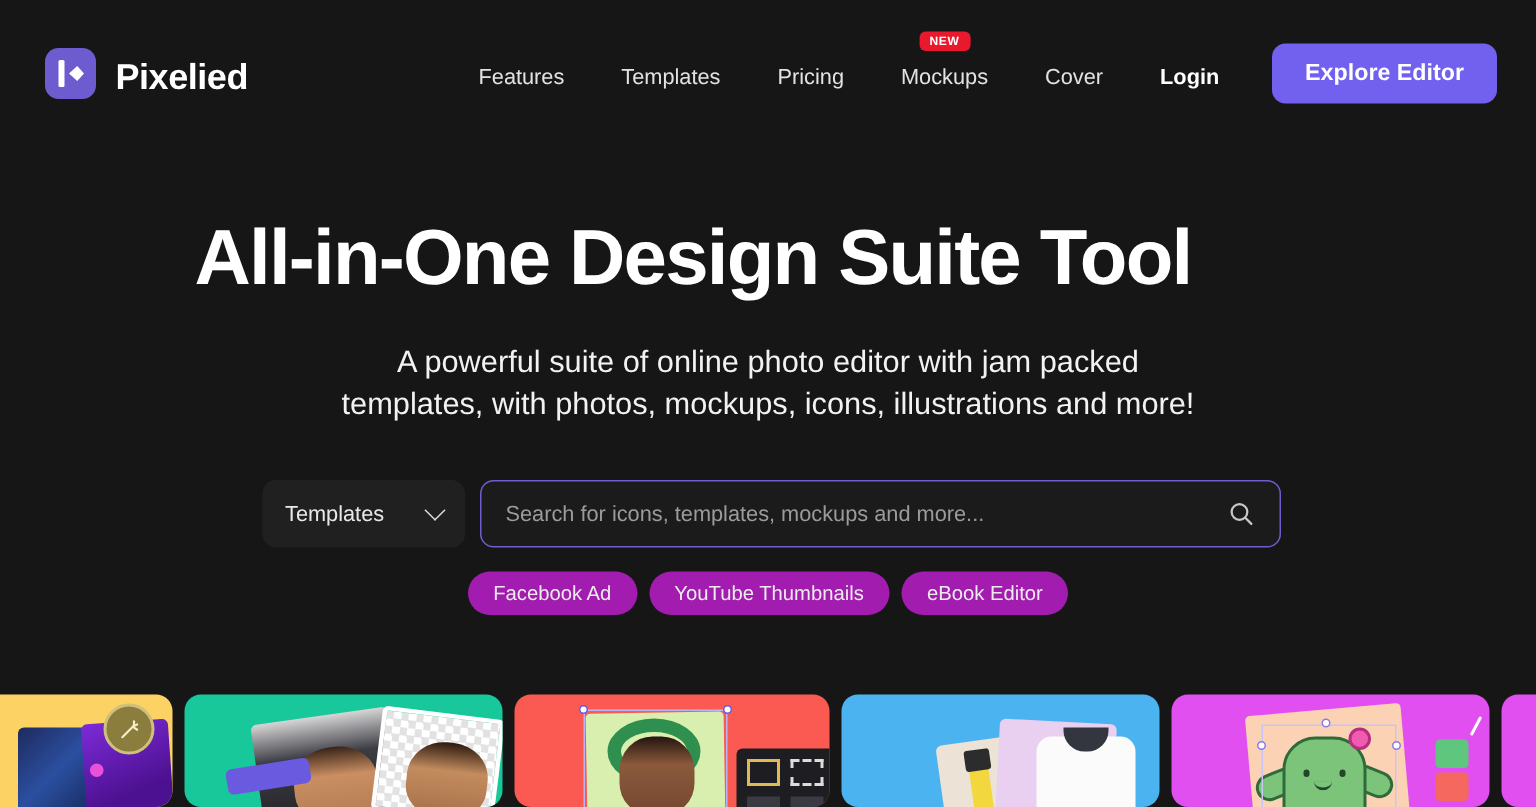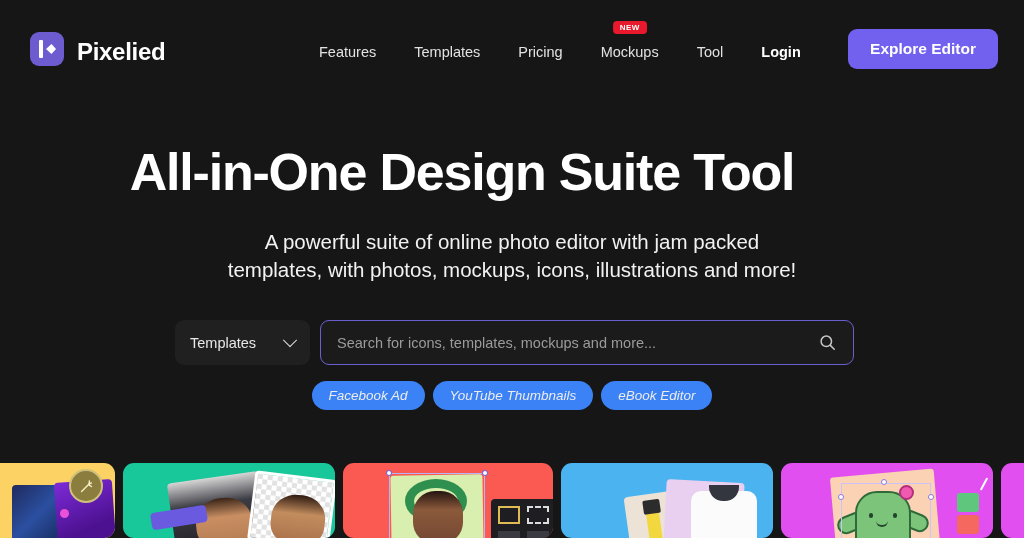--- a/index.html
+++ b/index.html
@@ -107,24 +107,24 @@
   }
   .search-input::placeholder { color:#9b9b9b; }
   .search-ico { width:19px; height:19px; flex:none; opacity:0.85; }
 
   
   .chips {
     position:absolute; top:381px; left:0; width:1024px;
     display:flex; justify-content:center; gap:8px;
   }
   .chip {
-    background:#3b82f6; color:#ececec;
+    background:#a21caf; color:#ececec;
     font-size:13.5px; border-radius:18px;
     padding:0 17px; height:29px; line-height:29px;
-    white-space:nowrap; cursor:pointer;font-style:italic;
+    white-space:nowrap; cursor:pointer;
   }
 
   
   .gallery {
     position:absolute; top:463px; left:0; width:1024px; height:75px;
     display:flex; gap:8px; padding:0 0 0 0;
   }
   .card {
     position:relative; height:75px; border-radius:11px;
     overflow:hidden; flex:none; cursor:pointer;
@@ -320,21 +320,21 @@
     </div>
 
     <nav class="nav">
       <div class="nav-item">Features</div>
       <div class="nav-item">Templates</div>
       <div class="nav-item">Pricing</div>
       <div class="nav-item">
         <span class="new-badge">NEW</span>
         <span>Mockups</span>
       </div>
-      <div class="nav-item">Tool</div>
+      <div class="nav-item">Cover</div>
       <div class="nav-item bold">Login</div>
     </nav>
 
     <button class="cta">Explore Editor</button>
   </div>
 
   <div class="hero">
     <h1 class="hero-title">All-in-One Design Suite Tool</h1>
     <p class="hero-sub">
       <span>A powerful suite of online photo editor with jam packed</span><br>

